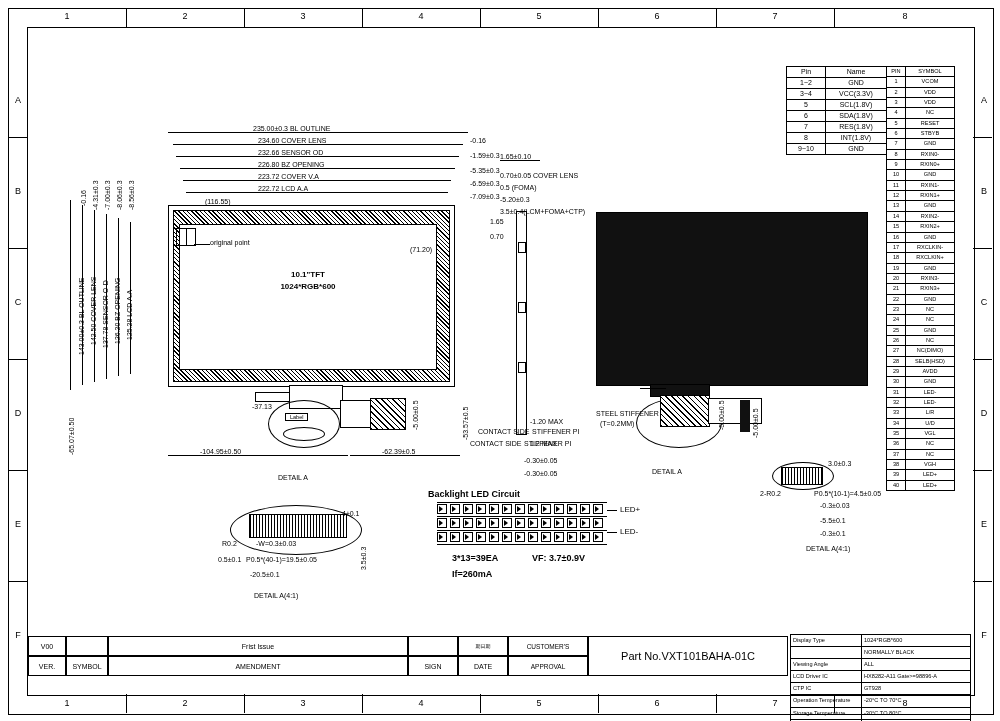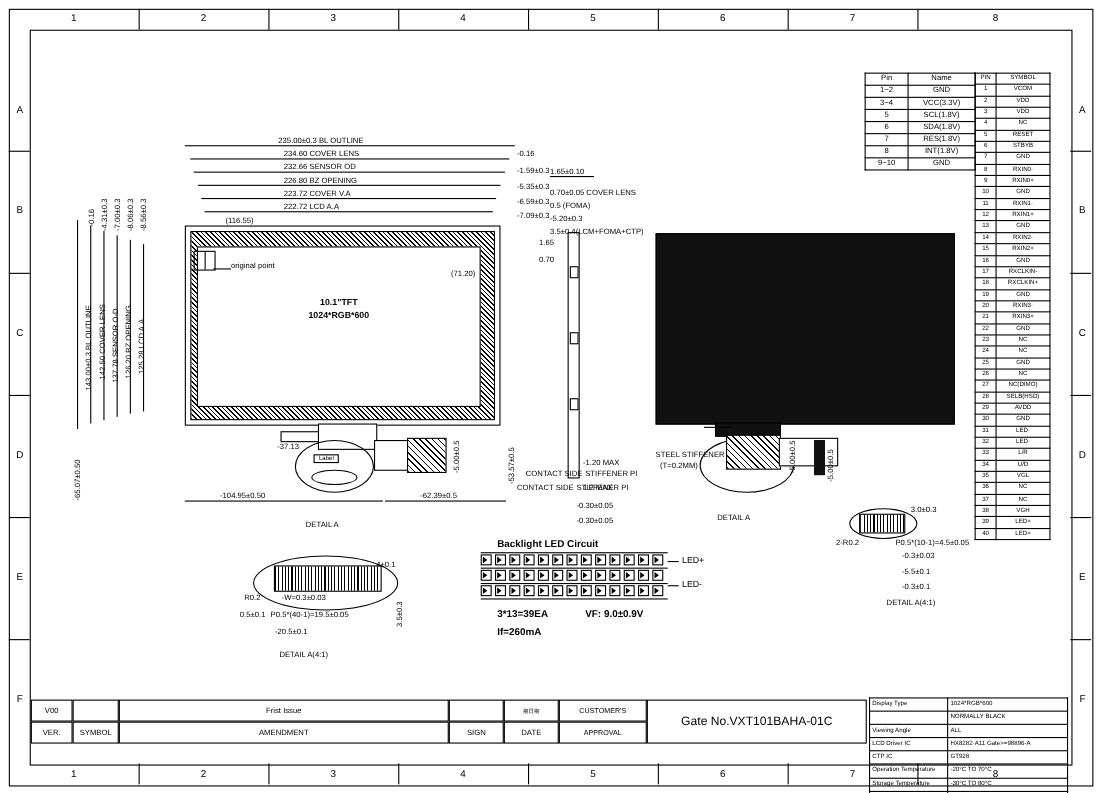--- a/index.html
+++ b/index.html
@@ -293,21 +293,21 @@
   </div>
   <div class="lbl" style="left:342px;top:510px;">4±0.1</div>
   <div class="lbl" style="left:222px;top:540px;">R0.2</div>
   <div class="lbl" style="left:256px;top:540px;">-W=0.3±0.03</div>
   <div class="lbl" style="left:218px;top:556px;">0.5±0.1</div>
   <div class="lbl" style="left:246px;top:556px;">P0.5*(40-1)=19.5±0.05</div>
   <div class="lbl" style="left:250px;top:571px;">-20.5±0.1</div>
   <div class="vert" style="left:360px;top:570px;">3.5±0.3</div>
   <div class="lbl" style="left:254px;top:592px;">DETAIL  A(4:1)</div>
 
-  <div class="lbl b" style="left:452px;top:490px;font-size:9px;">Backlight LED Circuit</div>
+  <div class="lbl b" style="left:428px;top:490px;font-size:9px;">Backlight LED Circuit</div>
   <div id="ledWrap">
     <div class="ledRow" style="top:2px;"></div>
     <div class="ledRow" style="top:16px;"></div>
     <div class="ledRow" style="top:30px;"></div>
     <div class="ledRow" style="top:44px;"></div>
 
   <div class="led" style="left: 0px; top: 4px;"></div>
       <div class="led" style="left: 13px; top: 4px;"></div>
       <div class="led" style="left: 26px; top: 4px;"></div>
       <div class="led" style="left: 39px; top: 4px;"></div>
@@ -345,21 +345,21 @@
       <div class="led" style="left: 117px; top: 32px;"></div>
       <div class="led" style="left: 130px; top: 32px;"></div>
       <div class="led" style="left: 143px; top: 32px;"></div>
       <div class="led" style="left: 156px; top: 32px;"></div>
     </div>
   <div class="ln hl" style="left:607px;top:510px;width:10px;"></div>
   <div class="ln hl" style="left:607px;top:532px;width:10px;"></div>
   <div class="lbl" style="left:620px;top:506px;font-size:8px;">LED+</div>
   <div class="lbl" style="left:620px;top:528px;font-size:8px;">LED-</div>
   <div class="lbl b" style="left:452px;top:554px;font-size:9px;">3*13=39EA</div>
-  <div class="lbl b" style="left:532px;top:554px;font-size:9px;">VF: 9.0±0.9V</div>
+  <div class="lbl b" style="left:532px;top:554px;font-size:9px;">VF: 3.7±0.9V</div>
   <div class="lbl b" style="left:452px;top:570px;font-size:9px;">If=260mA</div>
 
   <table id="pinTbl">
     <tbody id="pinTblBody">
         <tr>
           <td class="c1">Pin</td>
           <td class="c2">Name</td>
         </tr>
         <tr>
           <td class="c1">1~2</td>
@@ -604,16 +604,16 @@
     <div class="cell" style="left:80px;top:0;width:300px;height:20px;">Frist Issue</div>
     <div class="cell" style="left:0;top:20px;width:38px;height:20px;">VER.</div>
     <div class="cell" style="left:38px;top:20px;width:42px;height:20px;">SYMBOL</div>
     <div class="cell" style="left:80px;top:20px;width:300px;height:20px;">AMENDMENT</div>
     <div class="cell" style="left:380px;top:0;width:50px;height:20px;"></div>
     <div class="cell" style="left:430px;top:0;width:50px;height:20px;font-size:5px;">期日期</div>
     <div class="cell" style="left:380px;top:20px;width:50px;height:20px;">SIGN</div>
     <div class="cell" style="left:430px;top:20px;width:50px;height:20px;">DATE</div>
     <div class="cell" style="left:480px;top:0;width:80px;height:20px;font-size:6.5px;">CUSTOMER'S</div>
     <div class="cell" style="left:480px;top:20px;width:80px;height:20px;font-size:6.5px;">APPROVAL</div>
-    <div class="cell" style="left:560px;top:0;width:200px;height:40px;font-size:11px;">Gate No.VXT101BAHA-01C</div>
+    <div class="cell" style="left:560px;top:0;width:200px;height:40px;font-size:11px;">Part No.VXT101BAHA-01C</div>
   </div>
 
 </div>
 
 </body></html>

